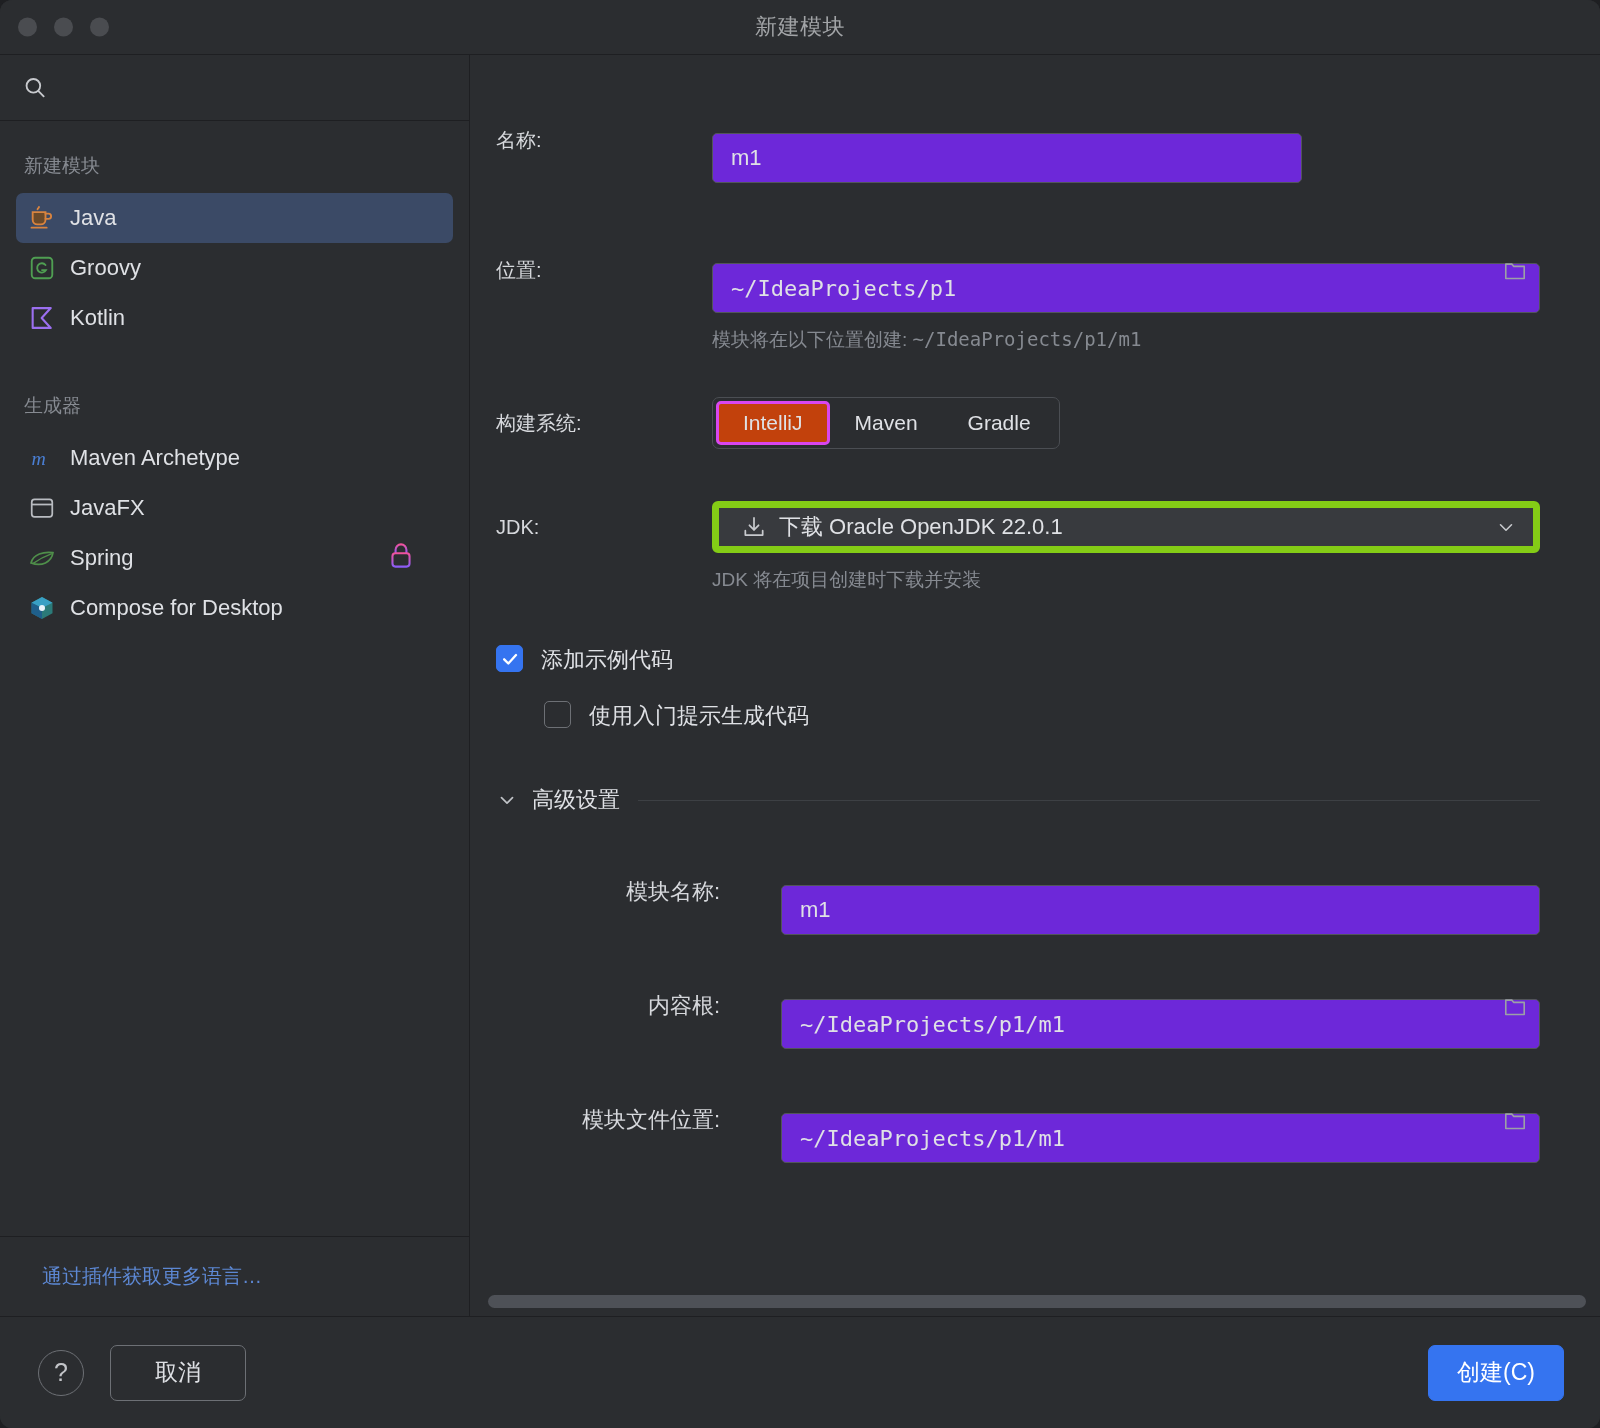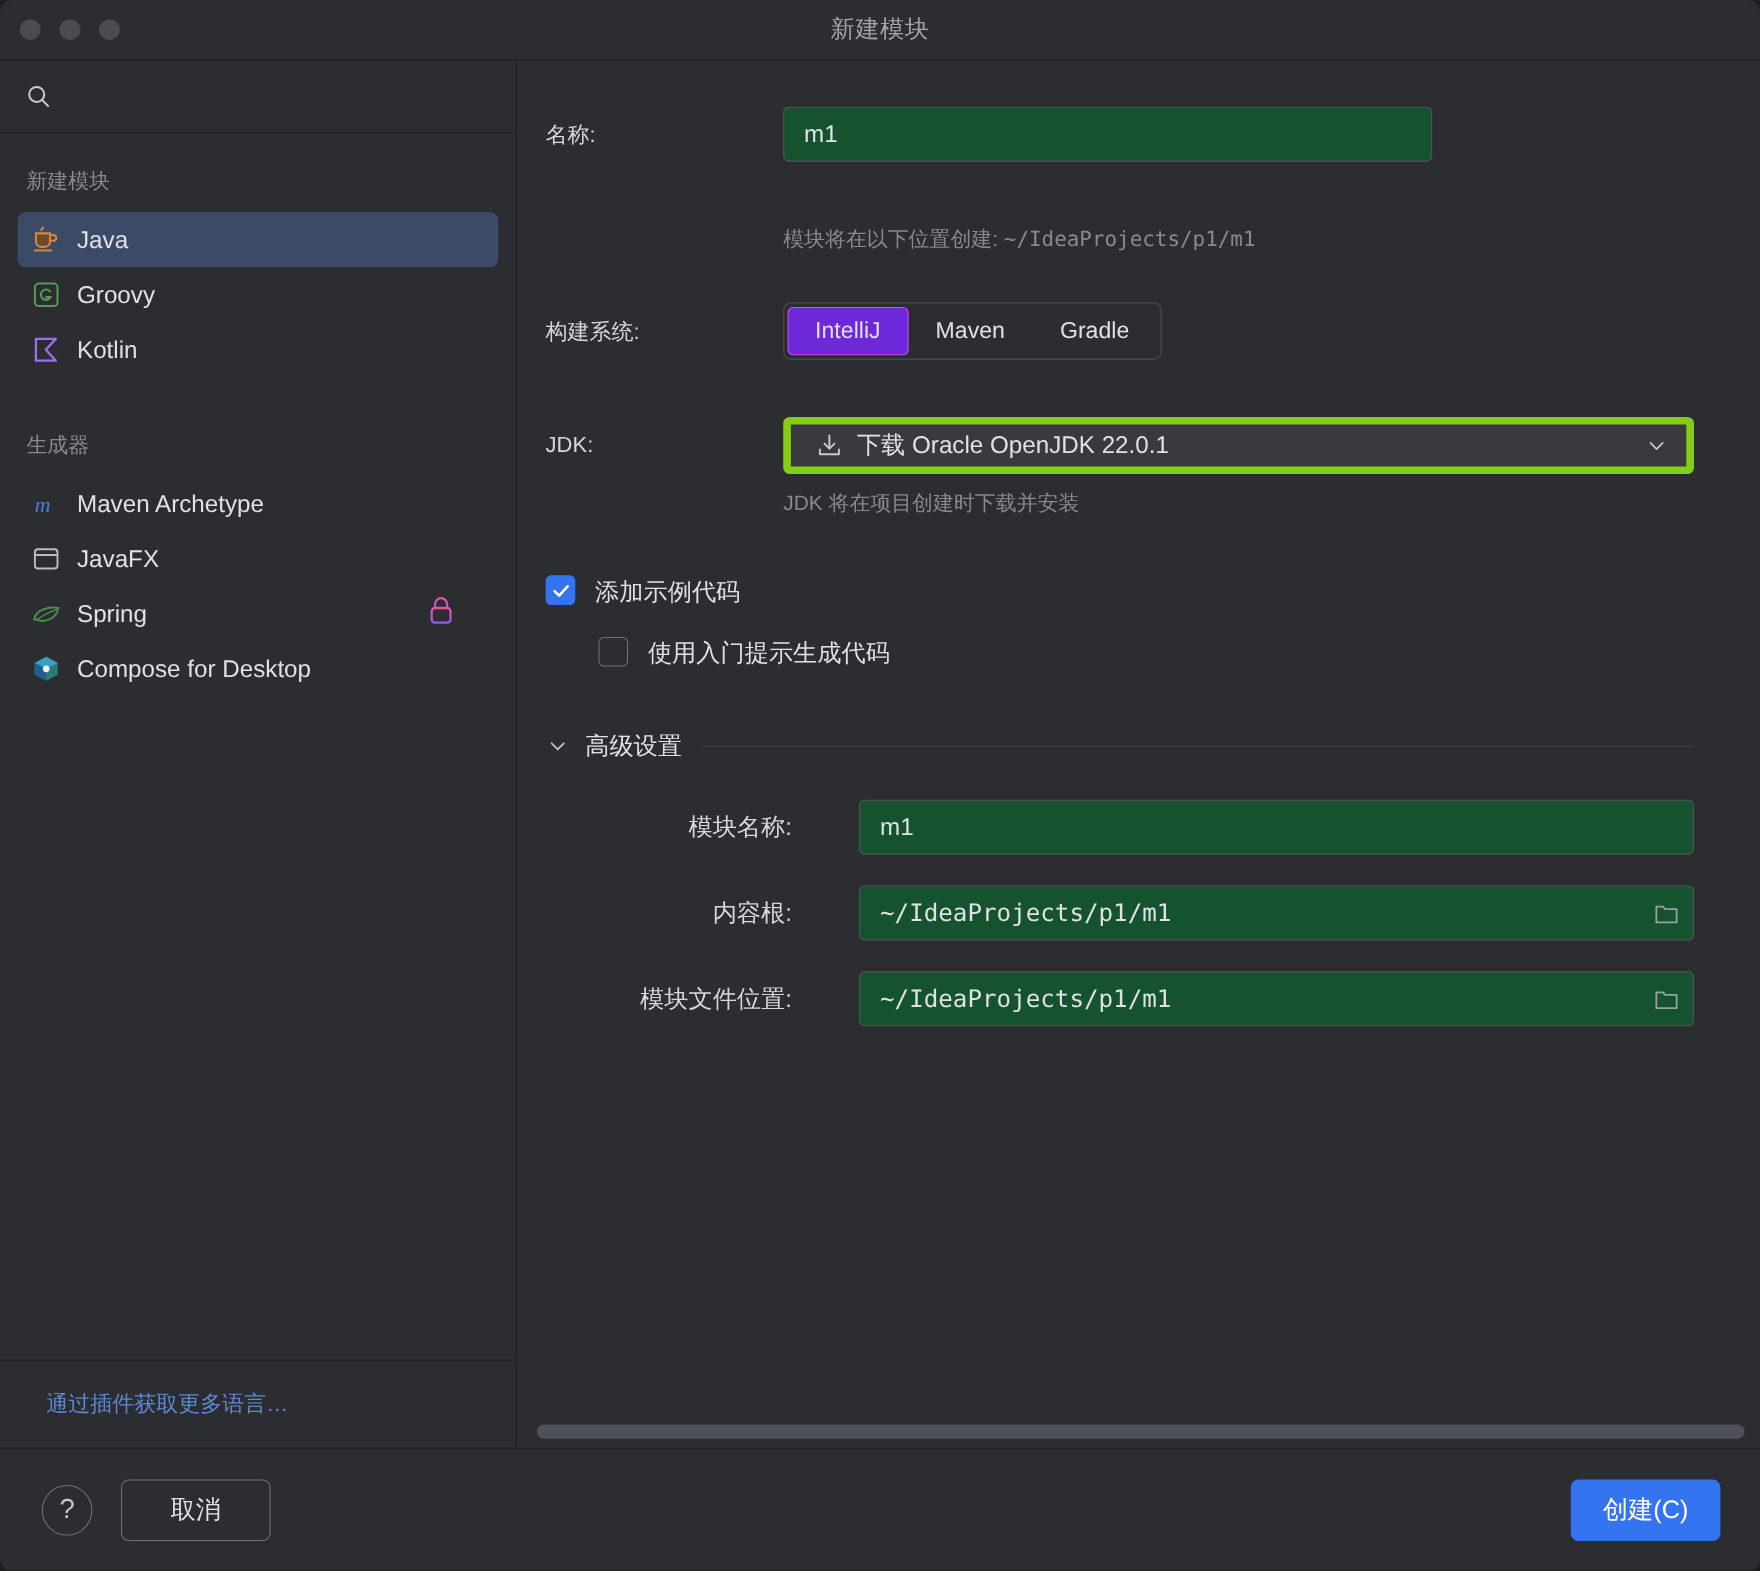--- a/index.html
+++ b/index.html
@@ -163,28 +163,29 @@
     text-align: left;
     font-size: 20px;
     color: #d6d8dc;
     padding-right: 16px;
   }
   .field-wrap { flex: 1 1 auto; min-width: 0; position: relative; }
 
   .txtfield {
     width: 100%;
     height: 50px;
-    background: #14532d;
+    background: #6d28d9;
     border: 1px solid #52555a;
     border-radius: 5px;
     color: #dfe1e5;
     font-size: 22px;
     font-family: "DejaVu Sans Mono", "Liberation Mono", monospace;
     padding: 0 44px 0 18px;
     outline: none;
+    margin-top: 36px;
   }
   .txtfield.plain { font-family: "Liberation Sans", sans-serif; }
   .folder-btn {
     position: absolute;
     right: 12px; top: 50%;
     transform: translateY(-50%);
     width: 26px; height: 26px;
     cursor: pointer;
   }
   .hint {
@@ -212,22 +213,22 @@
     height: 44px;
     padding: 0 24px;
     display: flex; align-items: center; justify-content: center;
     font-size: 21px;
     color: #dfe1e5;
     border-radius: 5px;
     cursor: pointer;
     border: 1px solid transparent;
   }
   .seg.active {
-    background: #6d28d9;
-    border: 1px solid #d946ef;
+    background: #c2410c;
+    border: 3px solid #d946ef;
     text-align: right;
   }
 
   
   .combo {
     width: 100%;
     height: 52px;
     background: #383a3e;
     border: 7px solid #84cc16;
     border-radius: 6px;
@@ -467,20 +468,31 @@
 
         <div class="row">
           <div class="lbl">名称:</div>
           <div class="field-wrap" style="max-width:590px">
             <input class="txtfield plain" type="text" value="m1" style="">
           </div>
         </div>
 
         <div class="gap-26"></div>
 
+        <div class="row">
+          <div class="lbl">位置:</div>
+          <div class="field-wrap">
+            <input class="txtfield" type="text" value="~/IdeaProjects/p1" style="">
+            <span class="folder-btn">
+              <svg viewBox="0 0 24 24" fill="none" stroke="#9ca0a6" stroke-width="1.5" stroke-linejoin="round">
+                <path d="M3.5 6.6h5.6l1.8 2.1h9.6v11.2H3.5z"></path>
+              </svg>
+            </span>
+          </div>
+        </div>
         <div class="hint">
           <span>模块将在以下位置创建: </span><span class="mono">~/IdeaProjects/p1/m1</span>
         </div>
 
         <div class="gap-26"></div>
 
         <div class="row">
           <div class="lbl">构建系统:</div>
           <div class="segmented">
             <div class="seg active">IntelliJ</div>

